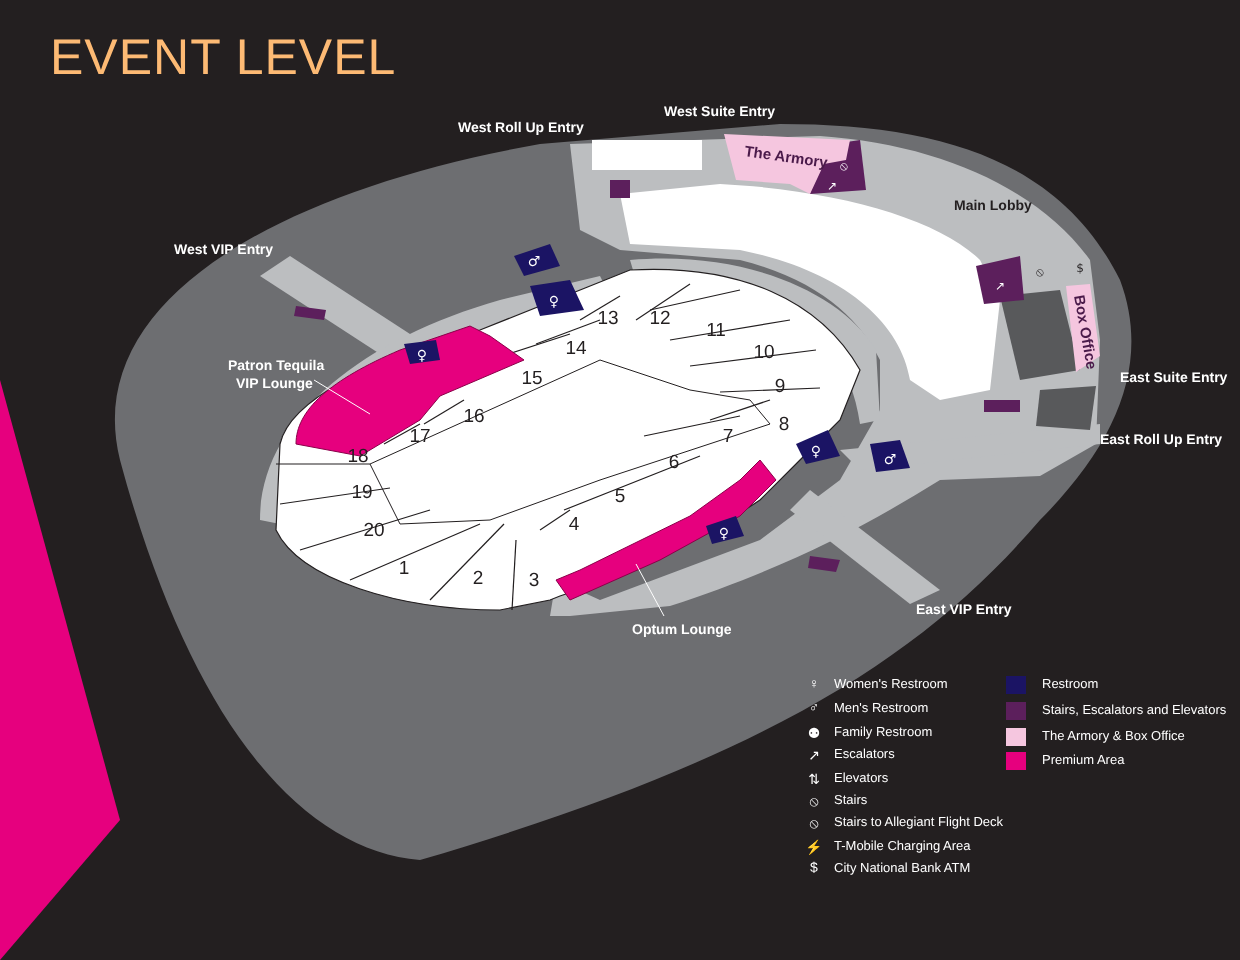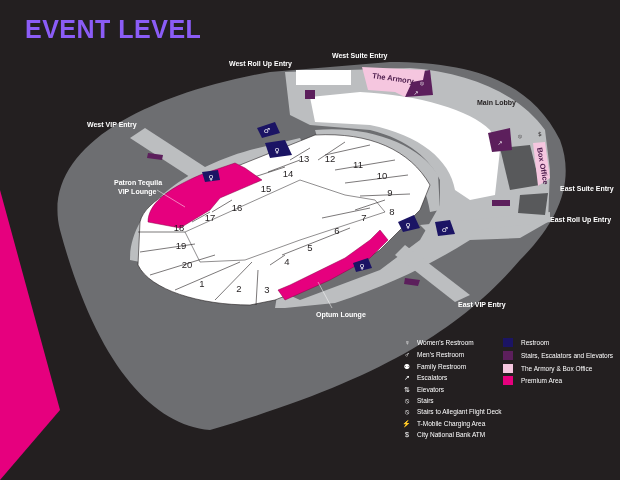--- a/index.html
+++ b/index.html
@@ -1,18 +1,18 @@
 <!DOCTYPE html>
 <html><head>
 <meta charset="utf-8">
 <style>
   html,body{margin:0;padding:0;background:#231f20;}
   body{width:620px;height:480px;position:relative;overflow:hidden;font-family:"Liberation Sans",sans-serif;}
   #map{position:absolute;left:0;top:0;width:620px;height:480px;}
-  .title{position:absolute;left:25px;top:15px;font-family:"Liberation Sans",sans-serif;font-size:25px;font-weight:700;color:#8b5cf6;letter-spacing:0.5px;}
+  .title{position:absolute;left:25px;top:15px;font-family:"Liberation Sans",sans-serif;font-size:25px;font-weight:400;color:#fdba74;letter-spacing:0.5px;}
   .lbl{font-family:"Liberation Sans",sans-serif;font-weight:bold;font-size:7px;fill:#ffffff;}
   .lbl-dark{font-family:"Liberation Sans",sans-serif;font-weight:bold;font-size:7px;fill:#231f20;}
   .lbl-armory{font-family:"Liberation Sans",sans-serif;font-weight:bold;font-size:7.5px;fill:#4a1a4a;}
   .sec{font-family:"Liberation Sans",sans-serif;font-size:9.5px;fill:#231f20;text-anchor:middle;}
   .legend{position:absolute;left:400px;top:335px;width:220px;height:110px;}
   .lg-row{position:absolute;display:flex;align-items:center;font-family:"Liberation Sans",sans-serif;font-size:6.5px;color:#ffffff;white-space:nowrap;}
   .lg-ico{width:14px;height:9px;display:flex;align-items:center;justify-content:center;color:#fff;font-size:7px;margin-right:3px;}
   .lg-sw{width:10px;height:9px;margin-right:8px;}
 </style>
 </head>

